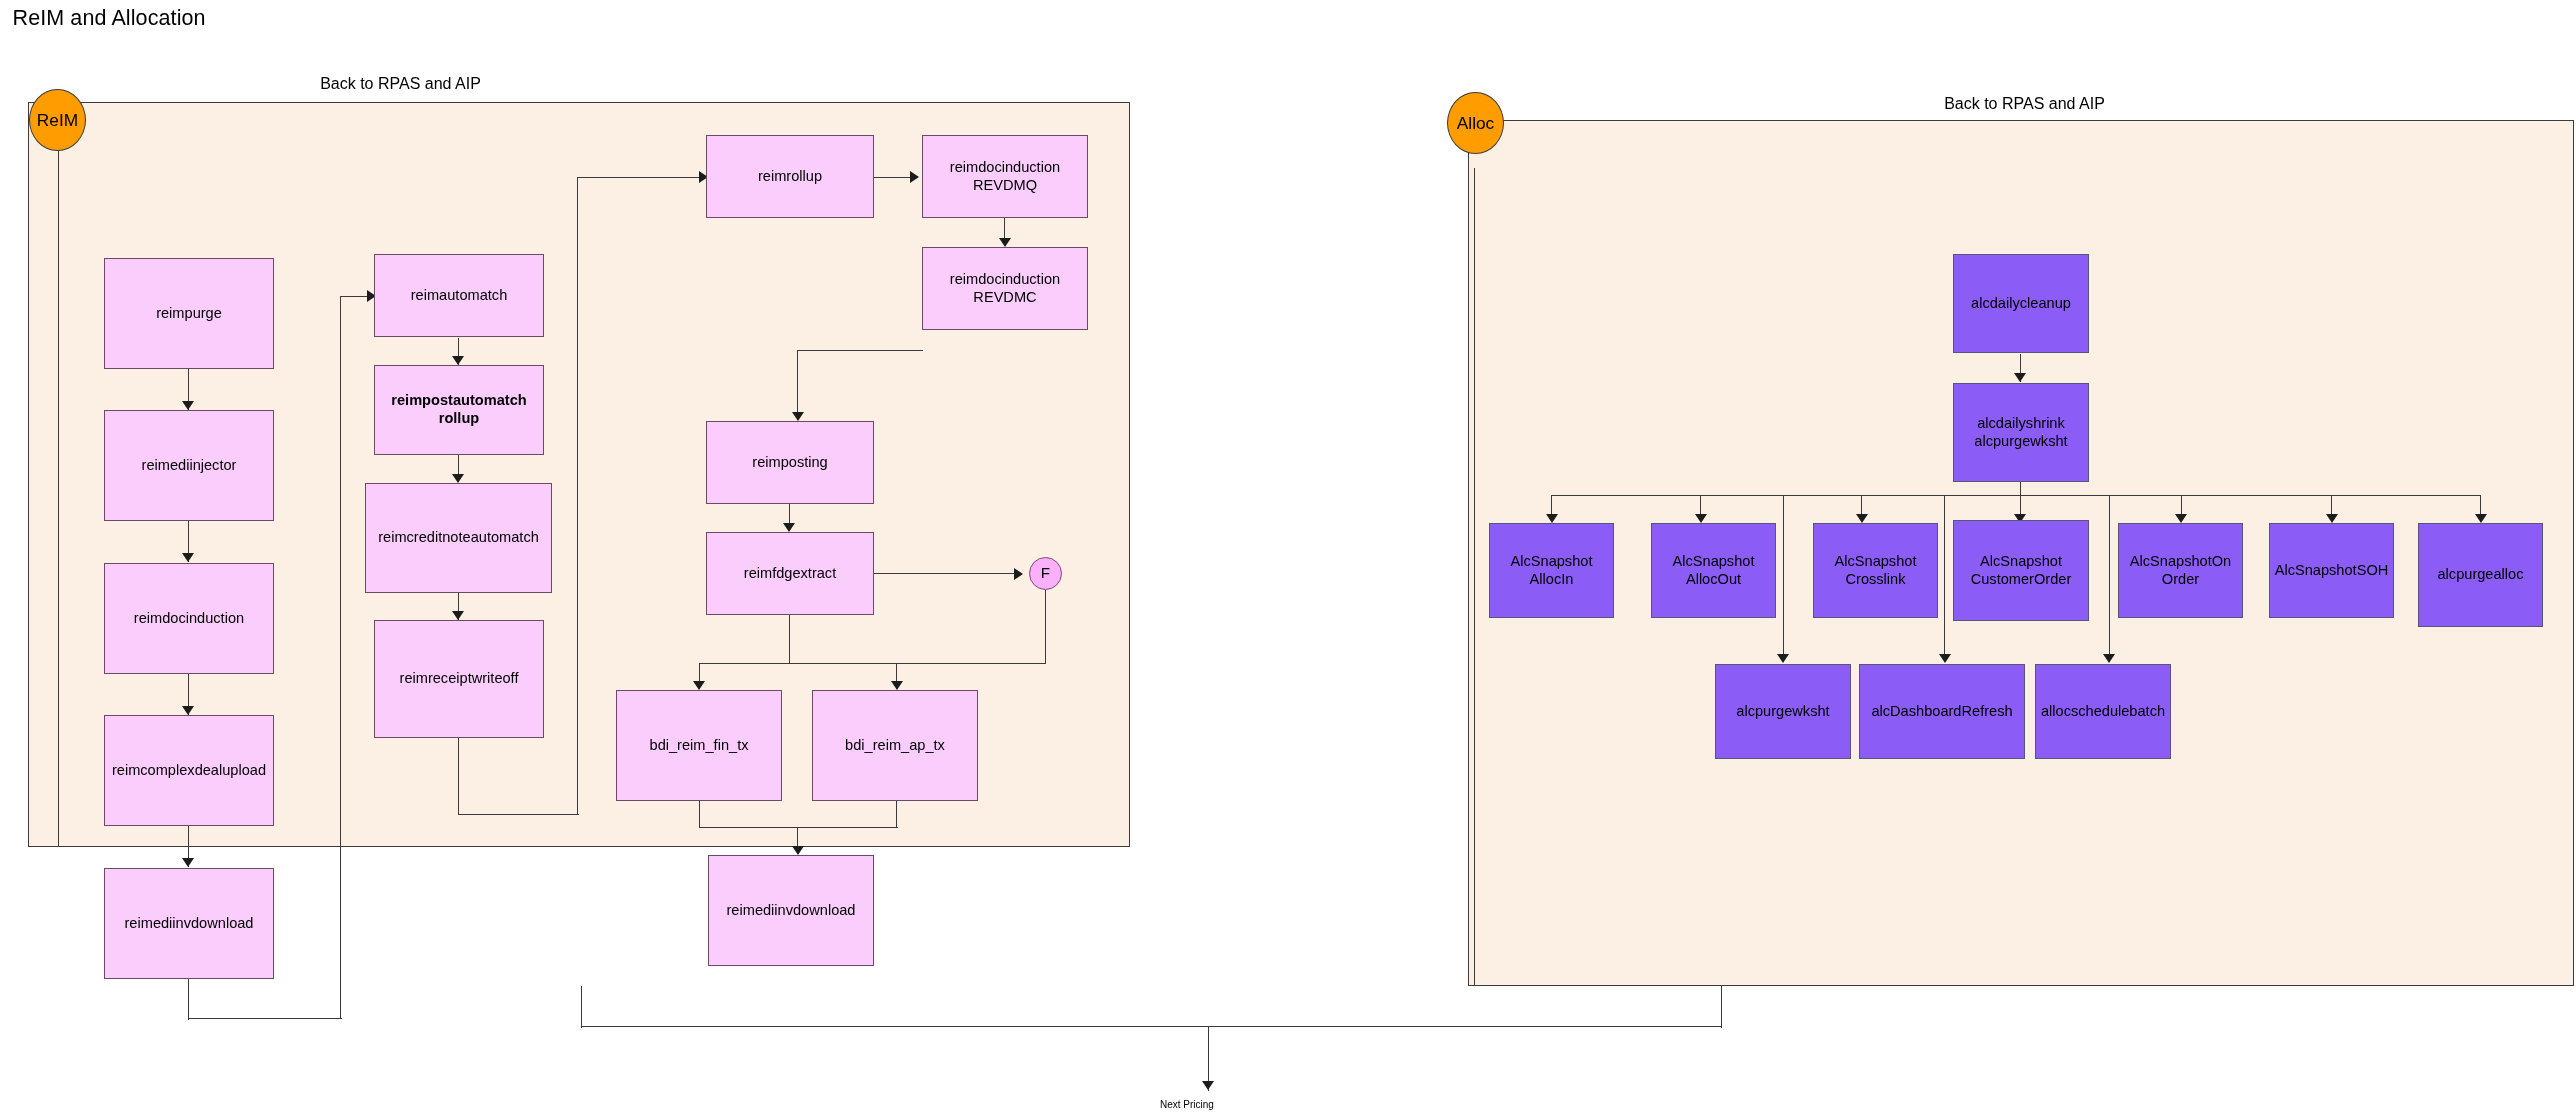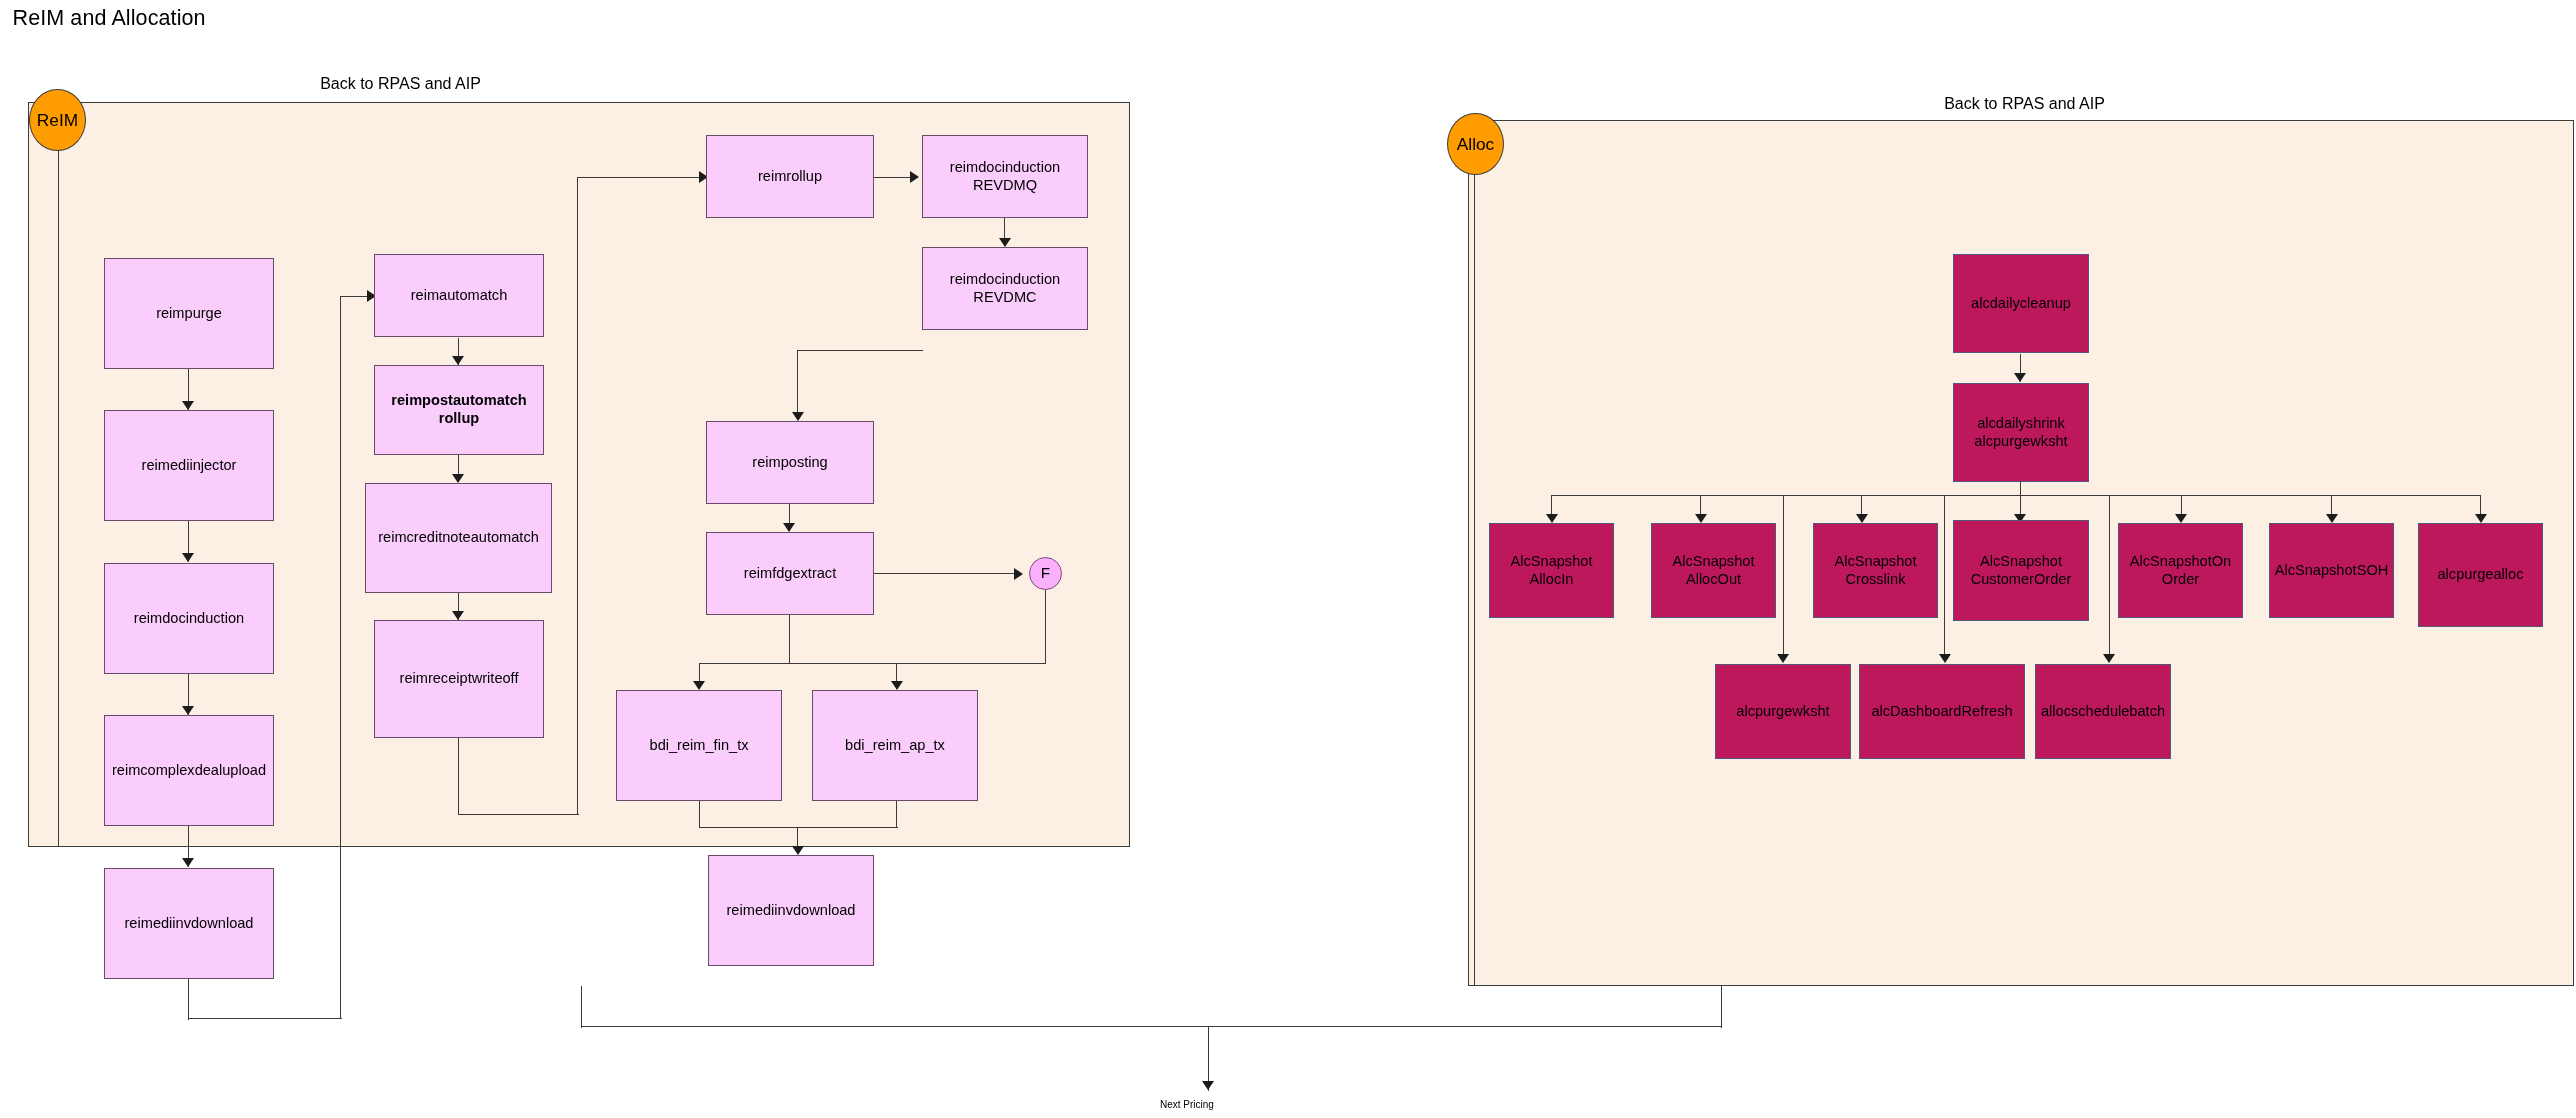--- a/index.html
+++ b/index.html
@@ -40,21 +40,21 @@
     border:1.4px solid #5a4a55;
     display:flex;align-items:center;justify-content:center;
     text-align:center;
     font-size:14.6px;
     line-height:1.22;
     color:#000;
     z-index:4;
     padding:1.4px 2.8px;
   }
   .node.pink{ background:#facdfd; border-color:#6a4a68; }
-  .node.blue{ background:#be185d; border-color:#56567a; }
+  .node.blue{ background:#8b5cf6; border-color:#56567a; }
   .node.circle{
     background:#fbb0fb;border-color:#7a4a7a;border-radius:50%;
     font-size:15.3px;
   }
   .seg{
     position:absolute;
     background:#3a3a3a;
     z-index:2;
   }
   .seg.h{ height:1.4px; }
@@ -225,21 +225,21 @@
 <div class="arrow-down" style="left:792px;top:846px;"></div>
 
 <div class="node pink" style="left:708px;top:855px;width:166px;height:111px;">
   <span>reimediinvdownload</span>
 </div>
 
 <div class="swim" style="left:1468px;top:120px;width:1106px;height:866px;"></div>
 
 <div class="back-label" style="left:1886px;top:95px;width:277px;">Back to RPAS and AIP</div>
 
-<div class="swim-label" style="left:1447px;top:113px;width:57px;height:62px;">Alloc</div>
+<div class="swim-label" style="left:1447px;top:92px;width:57px;height:62px;">Alloc</div>
 <div class="seg v" style="left:1474px;top:168px;height:817px;"></div>
 
 <div class="node blue" style="left:1953px;top:254px;width:136px;height:99px;">
   <span>alcdailycleanup</span>
 </div>
 <div class="seg v" style="left:2020px;top:354px;height:28px;"></div>
 <div class="arrow-down" style="left:2014px;top:373px;"></div>
 
 <div class="node blue" style="left:1953px;top:383px;width:136px;height:99px;">
   <span>

